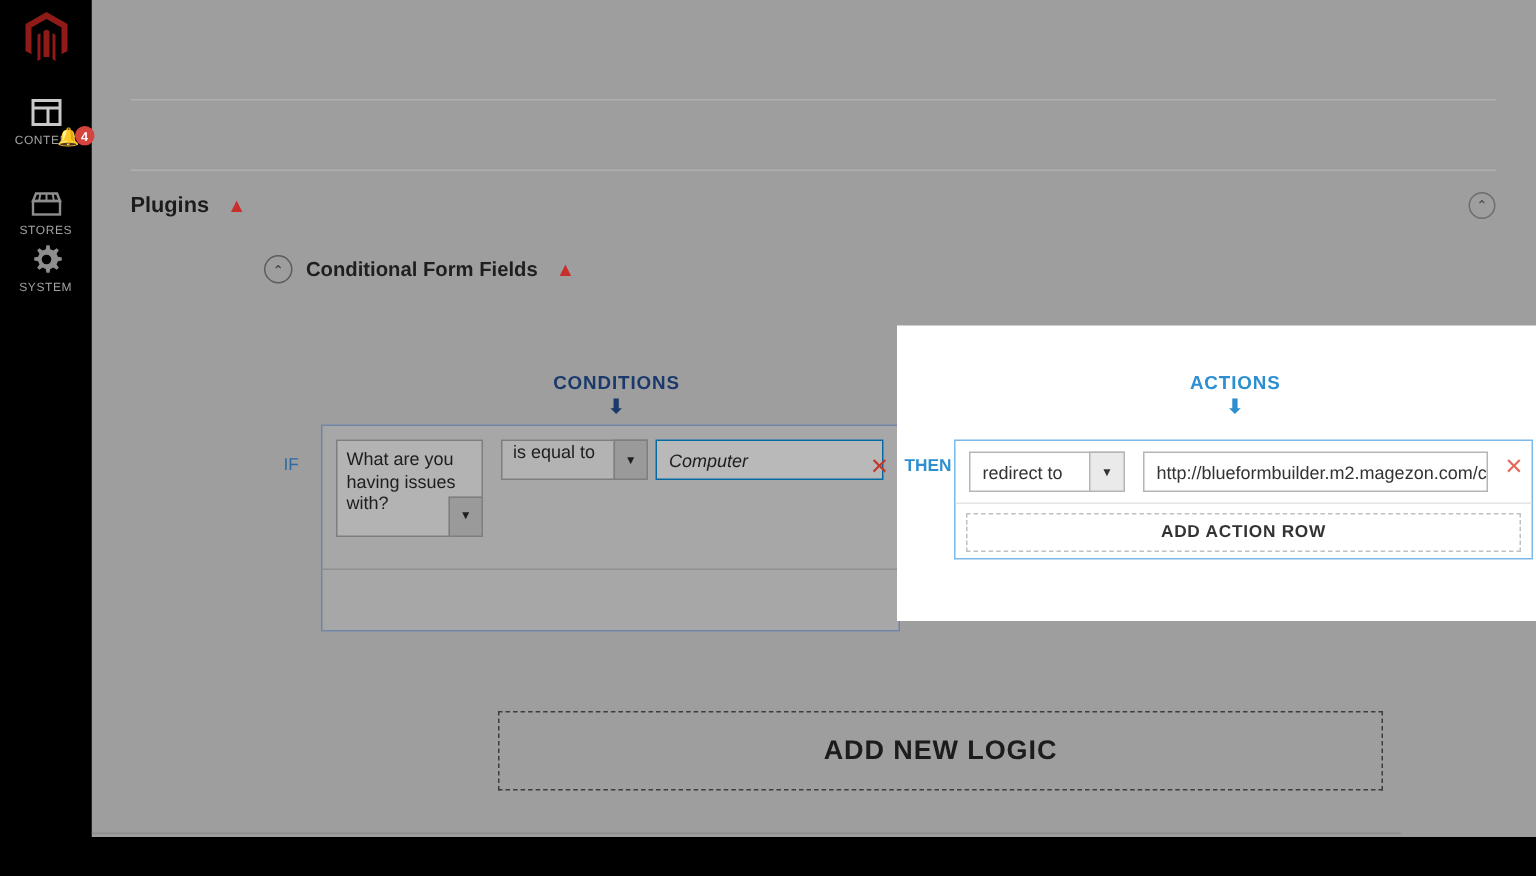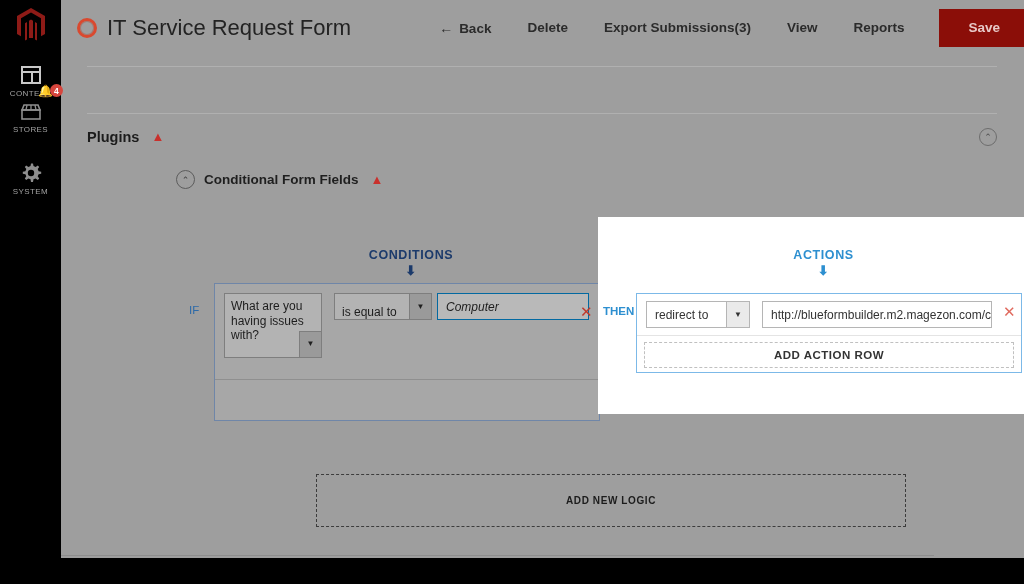--- a/index.html
+++ b/index.html
@@ -24,21 +24,21 @@
     position: absolute; left: 0; width: 61px;
     display: flex; flex-direction: column; align-items: center;
     color: #9a9a9a; cursor: pointer;
   }
   .rail-item .ico { height: 26px; display: flex; align-items: flex-end; }
   .rail-item .lbl {
     font-size: 8px; letter-spacing: .4px; margin-top: 3px;
     color: #a3a3a3; text-transform: uppercase;
   }
   #rail-content { top: 60px; }
-  #rail-stores  { top: 96px; text-align: right; }
+  #rail-stores  { top: 120px; text-align: right; }
   #rail-system  { top: 158px; }
   .badge-wrap { position: absolute; left: 38px; top: 24px; display: flex; align-items: center; }
   .bell { color: #d6453d; font-size: 12px; line-height: 1; }
   .badge {
     background: #d6453d; color: #fff; font-size: 8.5px; font-weight: bold;
     border-radius: 50%; width: 13px; height: 13px; display: flex;
     align-items: center; justify-content: center; margin-left: -3px;
   }
 
   
@@ -128,21 +128,21 @@
   }
   .sel-caret {
     position: absolute; right: -1px; bottom: -1px; width: 23px; height: 27px;
     background: #9a9a9a; border: 1px solid #7e7e7e;
     display: flex; align-items: center; justify-content: center;
     font-size: 8px; color: #1f1f1f; cursor: pointer;
   }
   .op-select {
     position: absolute; left: 119px; top: 9px; width: 98px; height: 27px;
     background: #b3b3b3; border: 1px solid #7e7e7e; color: #1d1d1d;
-    font-size: 12px; display: flex; align-items: flex-end; padding-left: 7px;
+    font-size: 12px; display: flex; align-items: flex-start; padding-left: 7px;
   }
   .op-caret {
     position: absolute; right: -1px; top: -1px; width: 23px; height: 27px;
     background: #9a9a9a; border: 1px solid #7e7e7e;
     display: flex; align-items: center; justify-content: center;
     font-size: 8px; color: #1f1f1f; cursor: pointer;
   }
   .val-input {
     position: absolute; left: 222px; top: 9px; width: 152px; height: 27px;
     background: #b9b9b9; border: 1px solid #0369a1; color: #1d1d1d;
@@ -192,22 +192,22 @@
     overflow: hidden; white-space: nowrap;
   }
   #act-row-remove { left: 942px; top: 304px; z-index: 5; color: #e06a5e; }
   #add-action-row {
     position: absolute; left: 583px; top: 342px; width: 370px; height: 26px;
     z-index: 4; border-color: #c0c0c0; color: #333; background: #fff;
   }
 
   
   #add-new-logic {
-    position: absolute; left: 255px; top: 474px; width: 590px; height: 53px;
-    font-size: 10px; letter-spacing: .6px;
+    position: absolute; left: 271px; top: 474px; width: 590px; height: 53px;
+    font-size: 18px; letter-spacing: .6px;
   }
   .bottom-hr { position: absolute; left: 61px; top: 555px; width: 873px; height: 1px; background: #8d8d8d; }
 </style>
 </head>
 <body>
 
 <div id="root">
 
   <div class="rail">
     <div class="rail-logo">
@@ -253,37 +253,20 @@
           <path d="M11 1.5 l2 0 .5 2.6 2.1 .9 2.2-1.5 1.4 1.4 -1.5 2.2 .9 2.1 2.6 .5 0 2 -2.6 .5 -.9 2.1 1.5 2.2 -1.4 1.4 -2.2-1.5 -2.1 .9 -.5 2.6 -2 0 -.5-2.6 -2.1-.9 -2.2 1.5 -1.4-1.4 1.5-2.2 -.9-2.1 -2.6-.5 0-2 2.6-.5 .9-2.1 -1.5-2.2 1.4-1.4 2.2 1.5 2.1-.9 z" fill="#8e8e8e"></path>
           <circle cx="11" cy="11" r="3.2" fill="#000"></circle>
         </svg>
       </span>
       <span class="lbl">System</span>
     </div>
   </div>
 
   <div class="page">
 
-    <div class="pg-header">
-      <div class="spinner"></div>
-      <div class="pg-title">IT Service Request Form</div>
-      <div class="hdr-actions">
-        <div class="hdr-btn">
-          <span class="arrow">←</span><span>Back</span>
-        </div>
-        <div class="hdr-btn">Delete</div>
-        <div class="hdr-btn">Export Submissions(3)</div>
-        <div class="hdr-btn">View</div>
-        <div class="hdr-btn">Reports</div>
-        <div class="save-group">
-          <div class="save-btn">Save</div>
-
-        </div>
-      </div>
-    </div>
 
     <div class="hr" style="top:66px"></div>
 
     <div class="hr" style="top:113px"></div>
     <div class="sect-row" style="top:114px">
       <span class="sect-title">Plugins</span>
       <span class="warn-tri">▲</span>
       <span class="collapse-ico">⌃</span>
     </div>
 

